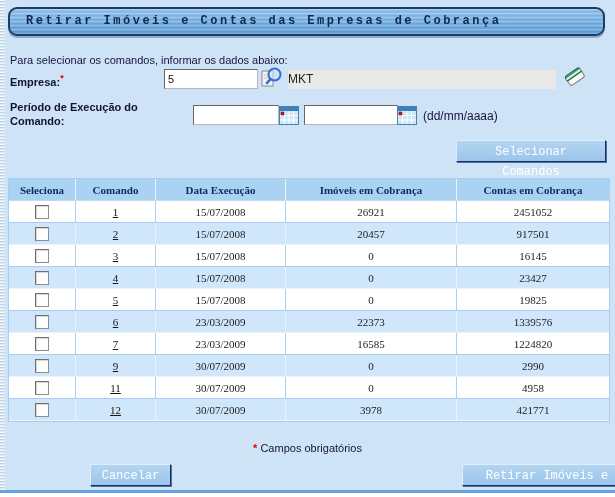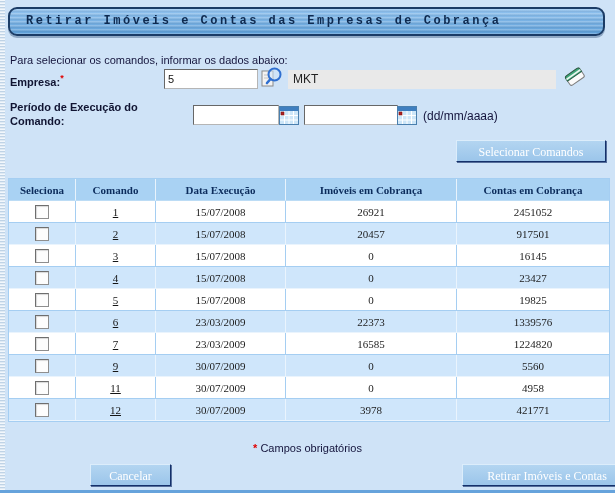--- a/index.html
+++ b/index.html
@@ -22,28 +22,28 @@
 
   .intro{position:absolute;left:10px;top:54px;font-size:11px;color:#14143c;}
 
   .lbl{position:absolute;font-size:11px;font-weight:bold;color:#101432;}
   .req{color:#e00000;font-weight:bold;font-size:9px;vertical-align:super;}
 
   .txt{position:absolute;height:16px;font-size:11px;color:#111;background:#fff;padding:1px 3px;
        border:1px solid #b5b5b5;border-top-color:#676767;border-left-color:#676767;outline:none;}
 
   .ro-field{position:absolute;left:288px;top:70px;width:268px;height:19px;background:#e9e9e9;
-       font-size:12px;color:#222;line-height:19px;padding-left:5px;box-sizing:border-box;}
+       font-size:12px;color:#222;line-height:19px;box-sizing:border-box;}
 
   .icon{position:absolute;display:inline-block;line-height:0;cursor:pointer;}
 
   .hint{position:absolute;left:423px;top:109px;font-size:12px;color:#14143c;}
 
   .btn{position:absolute;background:linear-gradient(#b3d5f1,#9bc5ea);color:#ffffff;
-       font-family:Liberation Serif, serif;font-size:12px;text-align:center;cursor:pointer;
+       font-family:Liberation Mono, monospace;font-size:12px;text-align:center;cursor:pointer;
        border:1px solid;border-color:#dcedfb #14306a #14306a #dcedfb;
        box-shadow:1px 1px 0 rgba(20,48,106,.65);line-height:20px;height:22px;box-sizing:border-box;}
 
   
   table.grid{position:absolute;left:8px;top:178px;width:600px;table-layout:fixed;
        border-collapse:separate;border-spacing:0;background:#fff;border:1px solid #a5cef2;font-family:Liberation Serif, serif;}
   table.grid th{background:#a9d2f3;font-size:11px;font-weight:bold;color:#0c2c5c;height:21px;
        border-right:1px solid #e8f3fc;border-bottom:1px solid #bcdcf5;padding:0;text-align:center;}
   table.grid th:last-child{border-right:none;}
   table.grid td{font-size:11px;color:#1c1c1c;text-align:center;height:21px;padding:0;background:#fff;
@@ -200,21 +200,21 @@
       <td><a class="cmd-link">7</a></td>
       <td>23/03/2009</td>
       <td>16585</td>
       <td>1224820</td>
     </tr>
         <tr class="alt">
       <td><span class="checkbox"></span></td>
       <td><a class="cmd-link">9</a></td>
       <td>30/07/2009</td>
       <td>0</td>
-      <td>5560</td>
+      <td>2990</td>
     </tr>
         <tr>
       <td><span class="checkbox"></span></td>
       <td><a class="cmd-link">11</a></td>
       <td>30/07/2009</td>
       <td>0</td>
       <td>4958</td>
     </tr>
         <tr class="alt">
       <td><span class="checkbox"></span></td>

